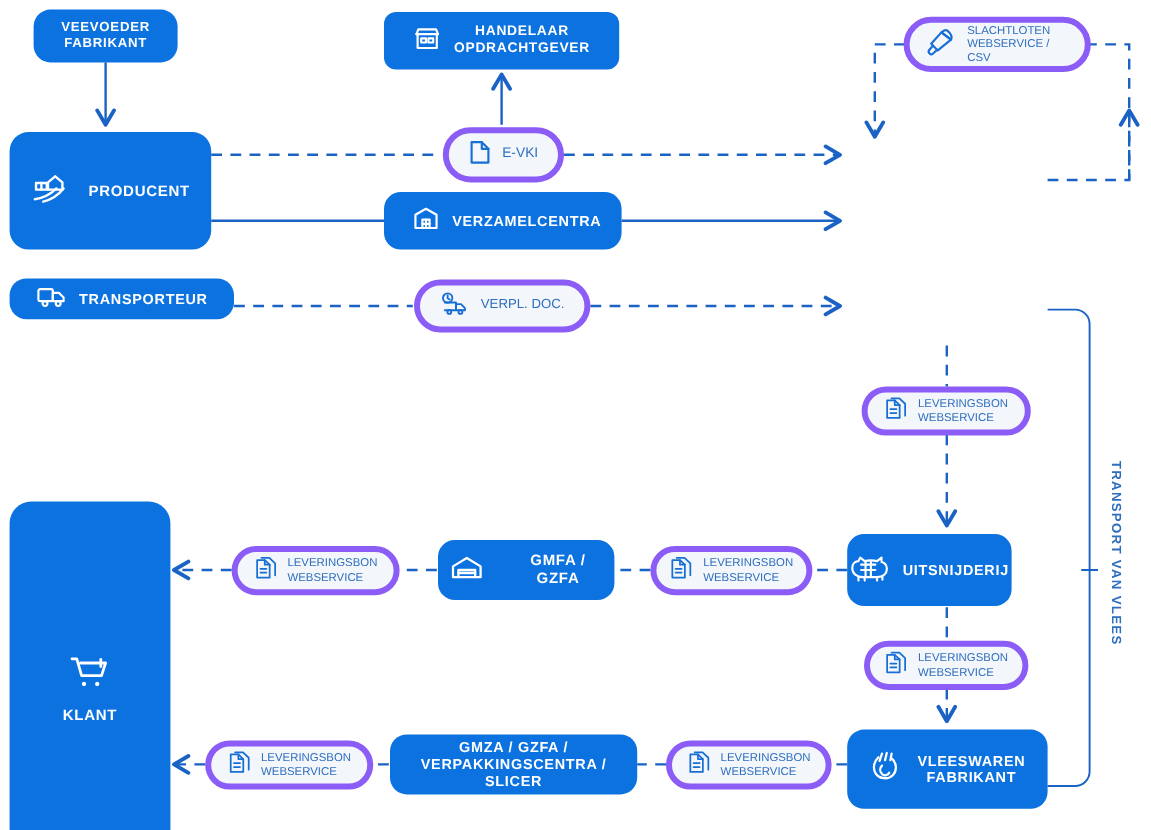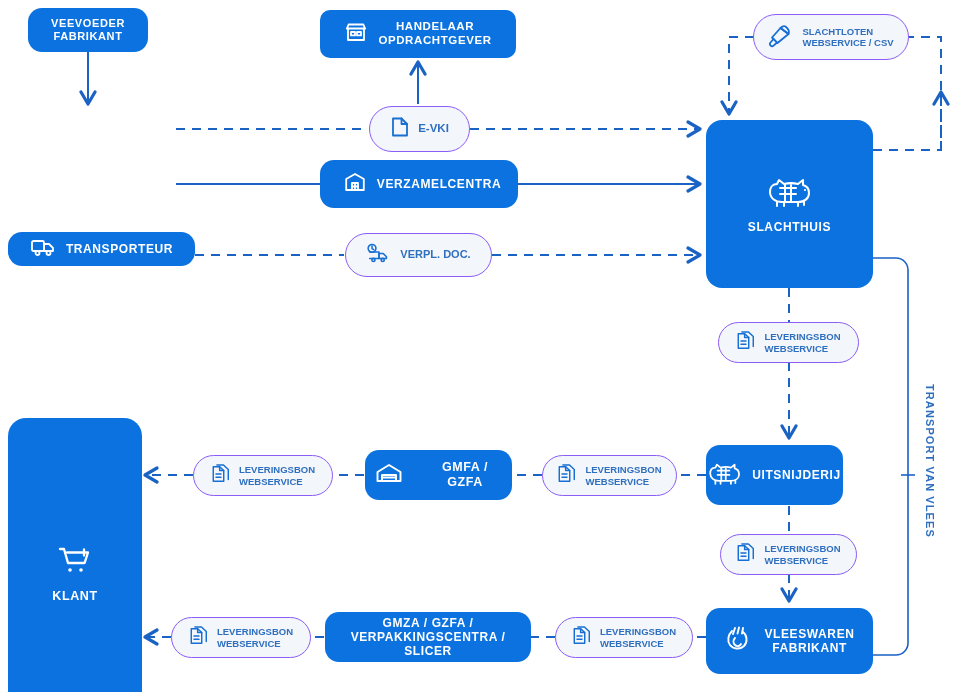--- a/index.html
+++ b/index.html
@@ -25,27 +25,27 @@
     line-height: 1.18;
     text-align: center;
     padding: 6px 10px;
   }
   .node .lbl { white-space: pre-line; }
   .node.stack { flex-direction: column; gap: 7px; }
 
   .pill {
     position: absolute;
     background: #F3F6FA;
-    border: 1px solid #8b5cf6;
+    border: 5px solid #8b5cf6;
     border-radius: 999px;
     display: flex; align-items: center; justify-content: center;
     gap: 8px;
     padding: 6px 14px;
     color: #2F6FBF;
-    font-weight: 700;
+    font-weight: 400;
     line-height: 1.2;
   }
   .pill .plbl { white-space: pre-line; text-align: left; }
   .pill .ico, .node .ico { flex: 0 0 auto; display: block; }
 
   .vlabel {
     position: absolute;
     color: #2F6FBF;
     font-weight: 700;
     font-size: 11px;
@@ -120,20 +120,34 @@
         <path d="M4 8.5 V20 H20 V8.5"></path>
         <path d="M3 8.5 h18"></path>
         <rect x="7" y="12" width="4" height="3.4"></rect>
         <rect x="13" y="12" width="4" height="3.4"></rect>
       </svg>
     </span>
     <span class="lbl">HANDELAAR
 OPDRACHTGEVER</span>
   </div>
 
+  <div class="node" style="left:8px; top:110px; width:168px; height:98px; font-size:12.5px; border-radius:16px;">
+    <span class="ico">
+      <svg width="38" height="28" viewBox="0 0 38 28" fill="none" stroke="#fff" stroke-width="2" stroke-linecap="round" stroke-linejoin="round">
+        <path d="M20 4 L26 9 V15"></path>
+        <path d="M20 4 L14 9 V15"></path>
+        <path d="M14 15 h12"></path>
+        <rect x="4" y="9.5" width="9" height="5.5"></rect>
+        <path d="M8.5 9.5 v5.5"></path>
+        <path d="M3 23 C11 22 16 19 21 14"></path>
+        <path d="M10 25 C18 23 23 19 27 14"></path>
+      </svg>
+    </span>
+    <span class="lbl">PRODUCENT</span>
+  </div>
 
   <div class="node" style="left:320px; top:160px; width:198px; height:48px; font-size:12px;padding-left:16px;">
     <span class="ico">
       <svg width="24" height="24" viewBox="0 0 24 24" fill="none" stroke="#fff" stroke-width="1.8" stroke-linecap="round" stroke-linejoin="round">
         <path d="M3.2 9 L12 4 L20.8 9 V20 H3.2 Z"></path>
         <rect x="9" y="13" width="6" height="7"></rect>
         <path d="M9 16.5 h6 M12 13 v7"></path>
       </svg>
     </span>
     <span class="lbl">VERZAMELCENTRA</span>
@@ -144,32 +158,20 @@
       <svg width="26" height="22" viewBox="0 0 26 22" fill="none" stroke="#fff" stroke-width="1.8" stroke-linecap="round" stroke-linejoin="round">
         <rect x="2" y="5" width="12" height="10" rx="1.4"></rect>
         <path d="M14 8 h5 l4 4 v3 h-9 Z"></path>
         <circle cx="7.5" cy="17" r="2"></circle>
         <circle cx="18.5" cy="17" r="2"></circle>
       </svg>
     </span>
     <span class="lbl">TRANSPORTEUR</span>
   </div>
 
-  <div class="node stack" style="left:706px; top:120px; width:167px; height:168px; font-size:12px; border-radius:16px;">
-    <span class="ico">
-      <svg width="46" height="36" viewBox="0 0 46 36" fill="none" stroke="#fff" stroke-width="2" stroke-linecap="round" stroke-linejoin="round">
-        <path d="M10 10 C5 10 3 14 3 18 C3 24 8 28 15 28 L31 28 C38 28 42 24 42 19
-                 C42 15 40 12 36 11 L36 6 L31 10 C27 9 21 9 17 10 L12 6 Z"></path>
-        <path d="M10 28 v4 M17 28 v4 M31 28 v4 M37 27 v4"></path>
-        <path d="M13 14 h16 M13 20 h16 M18 11 v16 M24 11 v16"></path>
-        <circle cx="38" cy="16" r="1.1" fill="#fff" stroke="none"></circle>
-      </svg>
-    </span>
-    <span class="lbl">SLACHTHUIS</span>
-  </div>
 
   <div class="node" style="left:706px; top:445px; width:137px; height:60px; font-size:12px;">
     <span class="ico">
       <svg width="34" height="27" viewBox="0 0 46 36" fill="none" stroke="#fff" stroke-width="2.4" stroke-linecap="round" stroke-linejoin="round">
         <path d="M10 10 C5 10 3 14 3 18 C3 24 8 28 15 28 L31 28 C38 28 42 24 42 19
                  C42 15 40 12 36 11 L36 6 L31 10 C27 9 21 9 17 10 L12 6 Z"></path>
         <path d="M10 28 v4 M17 28 v4 M31 28 v4 M37 27 v4"></path>
         <path d="M13 14 h16 M13 20 h16 M18 11 v16 M24 11 v16"></path>
       </svg>
     </span>

